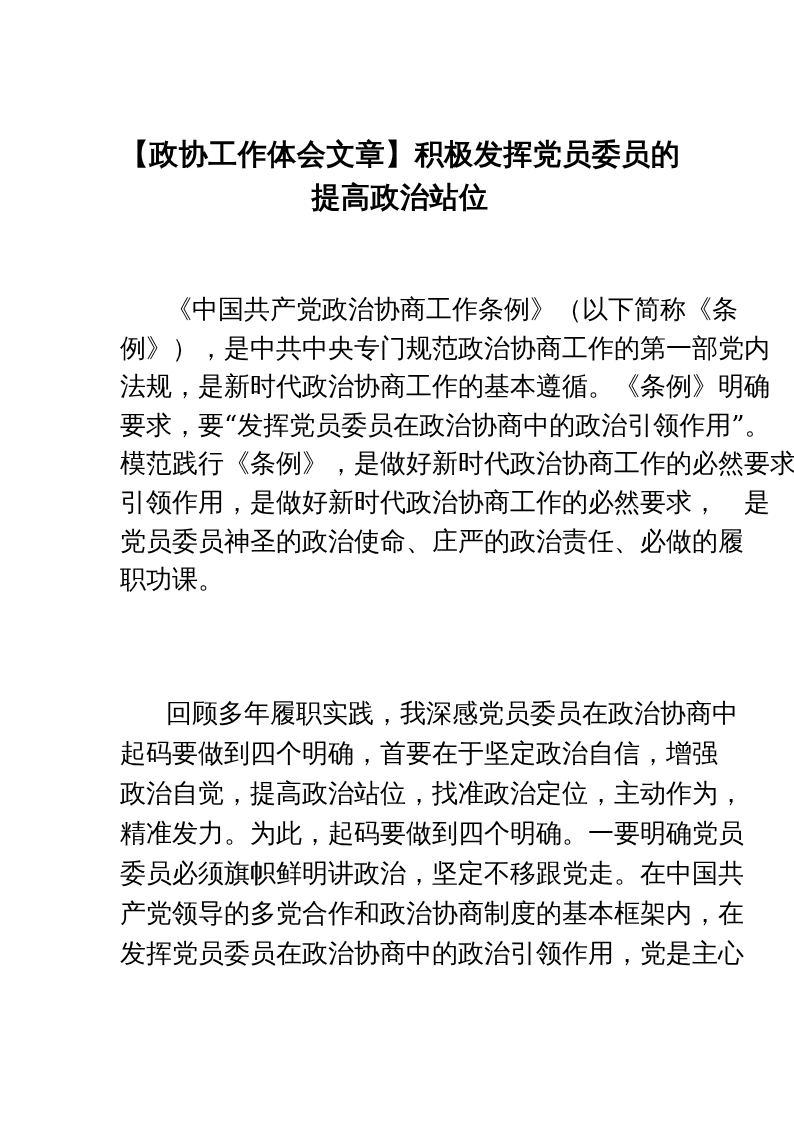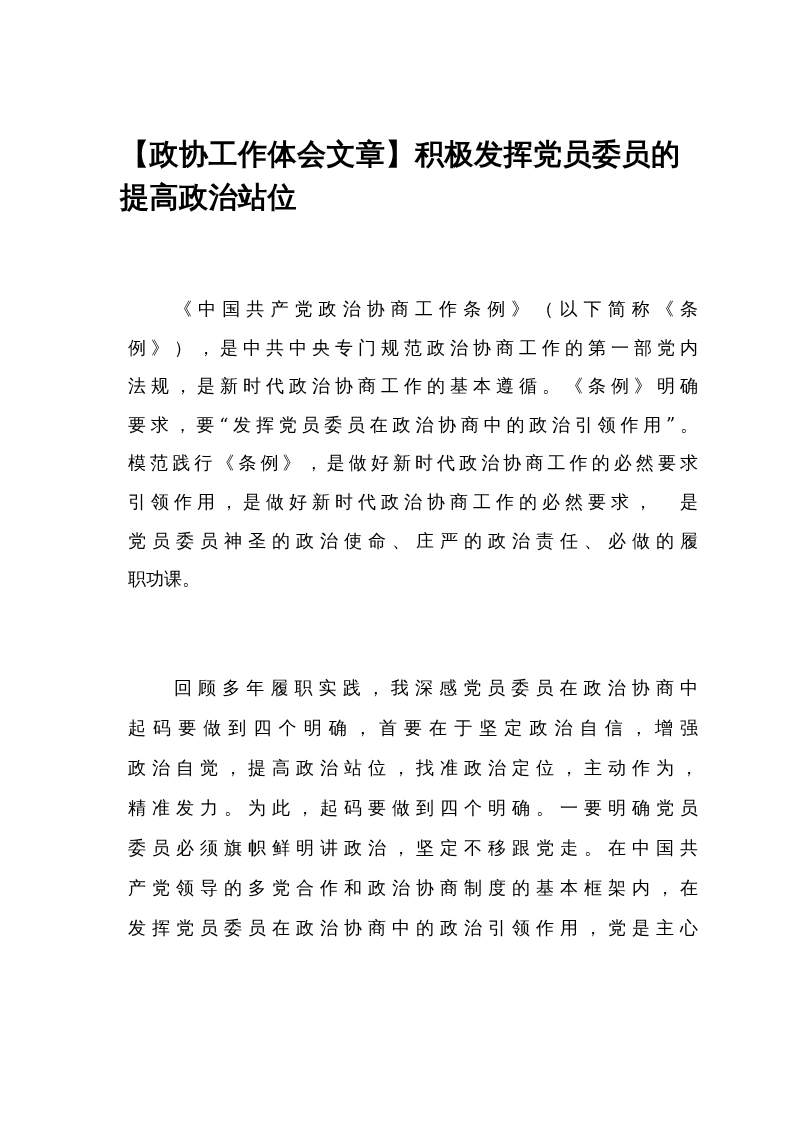--- a/index.html
+++ b/index.html
@@ -11,49 +11,48 @@
     position: relative;
     width: 794px;
     height: 1122px;
     background: #ffffff;
     overflow: hidden;
     color: #000000;
   }
   .doc-title {
     position: absolute;
     top: 133px;
-    left: 120px;
+    left: 110px;
     width: 580px;
     margin: 0;
-    text-align: left;
+    text-align: center;
     font-family: "DejaVu Sans", "Liberation Sans", sans-serif;
     font-weight: bold;
     font-size: 29px;
     line-height: 43px;
     letter-spacing: 0.5px;
     color: #000000;
   }
   .title-line {
     display: block;
   }
   .paragraph {
     position: absolute;
     left: 120px;
     width: 570px;
     font-family: "DejaVu Serif", "Liberation Serif", serif;
-    font-size: 18px;
+    font-size: 26px;
     color: #000000;
-    margin-left: 8px;
   }
   .p1 {
     top: 290px;
     line-height: 38.6px;
   }
   .p2 {
-    top: 668px;
+    top: 693px;
     line-height: 40px;
   }
   .line {
     display: block;
     text-align: justify;
     text-align-last: justify;
     white-space: nowrap;
   }
   .line.indent {
     padding-left: 46px;

